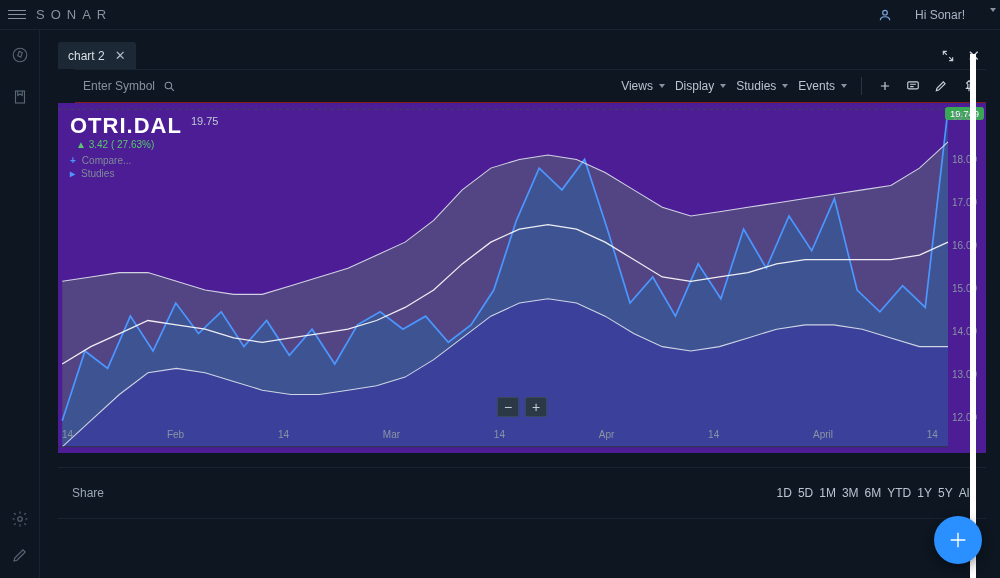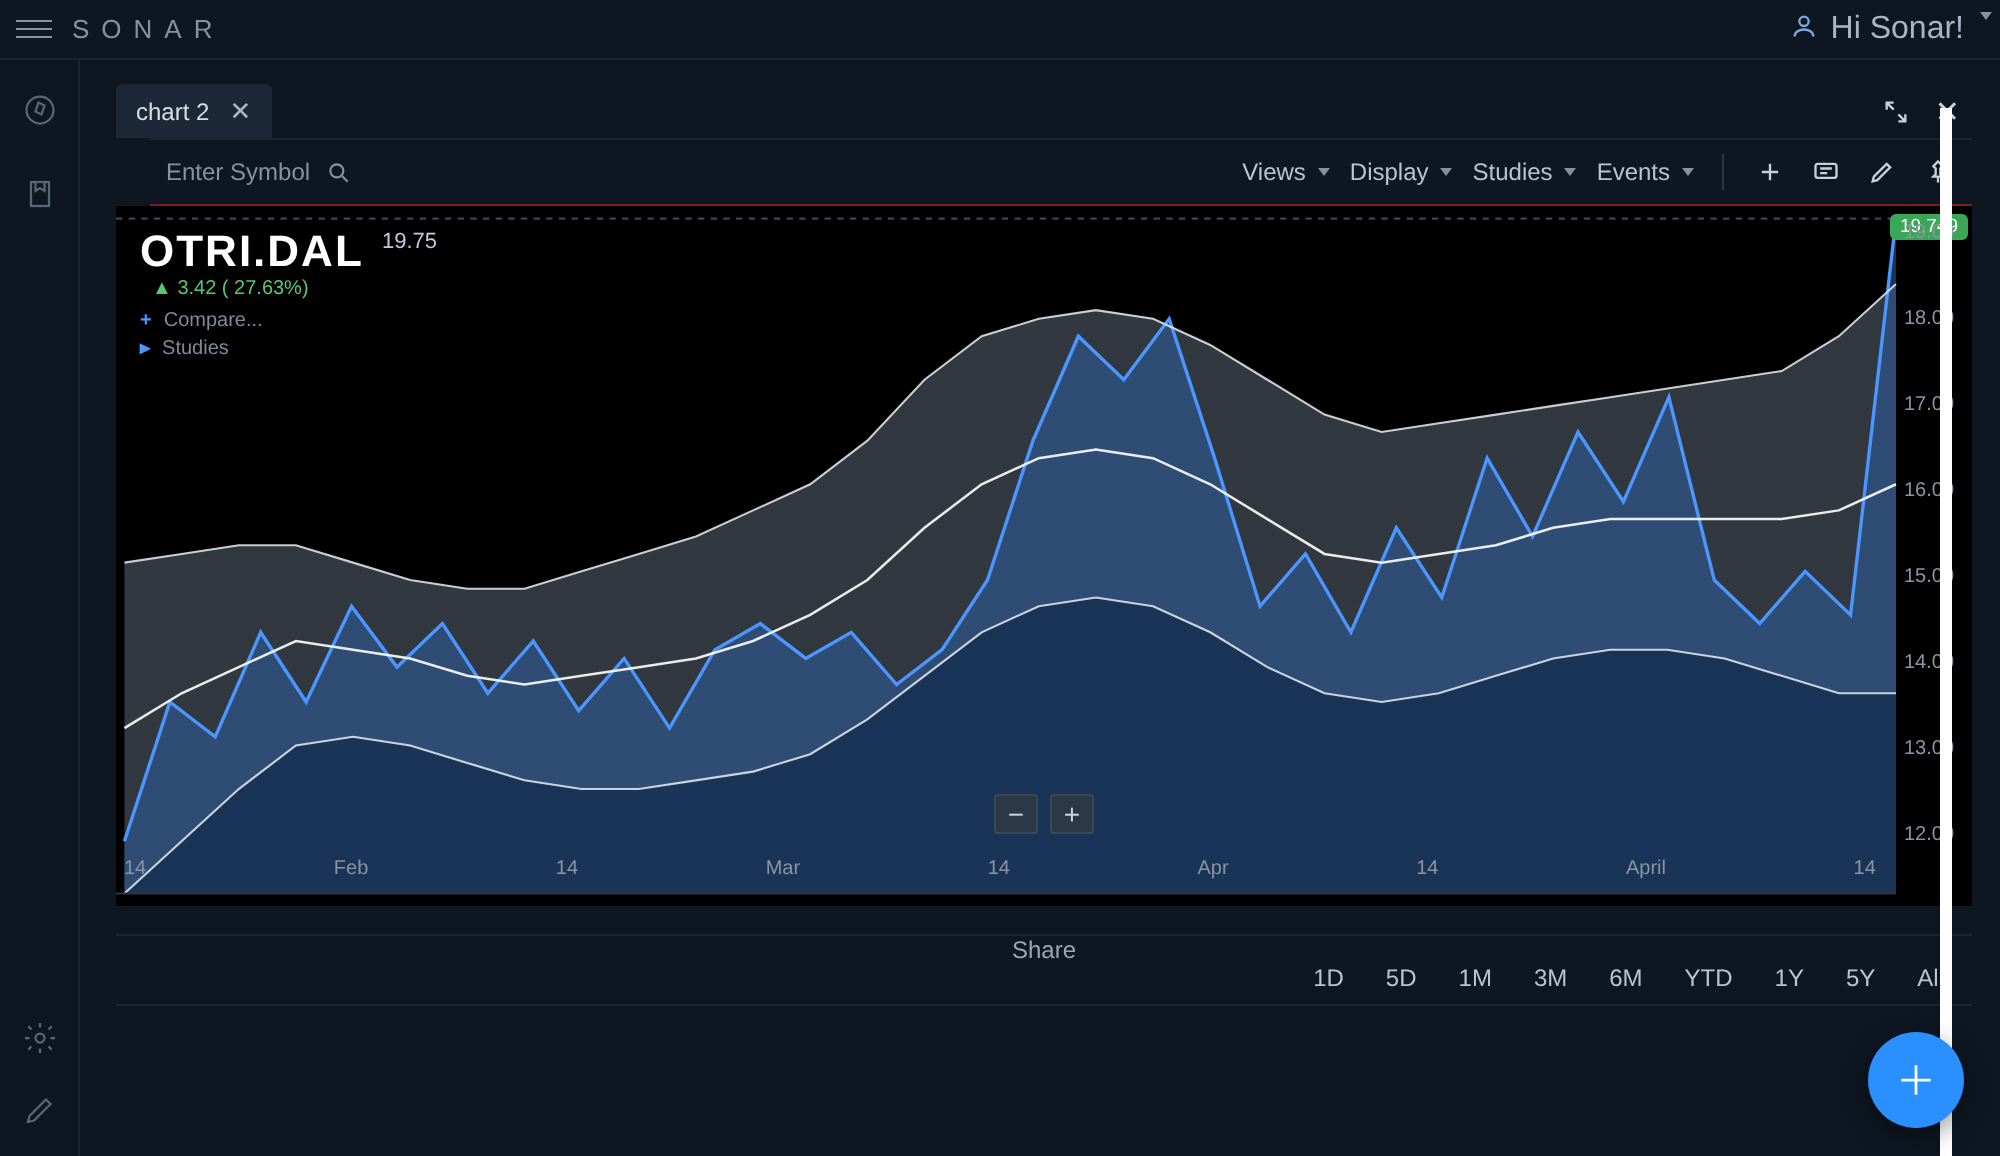--- a/index.html
+++ b/index.html
@@ -14,21 +14,21 @@
   
   .topbar {
     height: 30px; display: flex; align-items: center;
     padding: 0 4px 0 8px; border-bottom: 1px solid #1a2332;
     justify-content: space-between;
   }
   .topbar-left { display: flex; align-items: center; gap: 10px; }
   .hamburger { width: 18px; display: flex; flex-direction: column; gap: 3px; cursor: pointer; }
   .hamburger span { height: 1px; background: #8792a0; }
   .logo { font-family: sans-serif; letter-spacing: 6px; font-size: 13px; color: #8792a0; font-weight: 300; }
-  .topbar-right { display: flex; align-items: flex-start; gap: 6px; font-size: 16px; color: #a9b5c5; cursor: pointer; }
+  .topbar-right { display: flex; align-items: flex-start; gap: 23px; font-size: 12px; color: #a9b5c5; cursor: pointer; }
 
   
   .leftrail {
     position: absolute; left: 0; top: 30px; bottom: 0; width: 40px;
     border-right: 1px solid #1a2332;
     display: flex; flex-direction: column; align-items: center; padding-top: 16px; gap: 24px;
     color: #5a6675;
   }
   .leftrail .bottom { margin-top: auto; display: flex; flex-direction: column; gap: 18px; padding-bottom: 14px; align-items: center;}
   .rail-icon { width: 18px; height: 18px; cursor: pointer; }
@@ -62,21 +62,21 @@
     padding: 0 8px; gap: 10px; font-size: 12px; color: #8792a0; margin-left: 17px;
   }
   .symbol-input { display: flex; align-items: center; gap: 8px; cursor: text; }
   .chartbar .spacer { flex: 1; }
   .dd { display: flex; align-items: center; gap: 4px; cursor: pointer; color: #bac4d0;}
   .baricon { width: 18px; height: 18px; display:flex; align-items:center; justify-content:center; cursor:pointer; color:#bac4d0;}
 
   
   .chartbody {
     position: relative; height: 350px;
-    background: #000000;
+    background: #4c1d95;
   }
   .chartbody svg { position: absolute; inset: 0; }
   .yaxis-labels {
     position: absolute; right: 0; top: 8px; bottom: 30px; width: 40px;
     display: flex; flex-direction: column; justify-content: space-between;
     font-size: 10px; color: #8a94a3; text-align: left; padding-left: 6px;
   }
   .xaxis-labels {
     position: absolute; left: 0; right: 44px; bottom: 4px; height: 20px;
     display: flex; justify-content: space-between;
@@ -102,27 +102,26 @@
     position: absolute; left: 50%; transform: translateX(-50%); bottom: 36px;
     display: flex; gap: 6px;
   }
   .zoombtns button {
     width: 22px; height: 20px; background: #2b3845; border: 1px solid #3b4857;
     color: #c8d0d8; border-radius: 2px; cursor: pointer; font-size: 14px; line-height: 1;
   }
 
   
   .sharerow {
-    display: flex; align-items: center; height: 36px;
+    display: flex; align-items: center; height: 52px;
     padding: 0 14px; font-size: 12px; color: #9aa6b5;
     border-top: 1px solid #1a2332; border-bottom: 1px solid #1a2332;
     margin-top: 14px;
-    flex-direction: column;
-  }
-  .timeframes { margin-left: auto; display: flex; gap: 21px; }
+  }
+  .timeframes { margin-left: auto; display: flex; gap: 6px; }
   .timeframes span { cursor: pointer; color: #bac4d0;}
 
   
   .actionbar {
     display: flex; align-items: center; height: 44px;
     background: #1a2431; padding: 0 14px; gap: 34px;
     font-size: 13px; color: #d7dee6; margin-top: 4px;
   }
   .action { display: flex; align-items: center; gap: 10px; cursor: pointer;}
 

